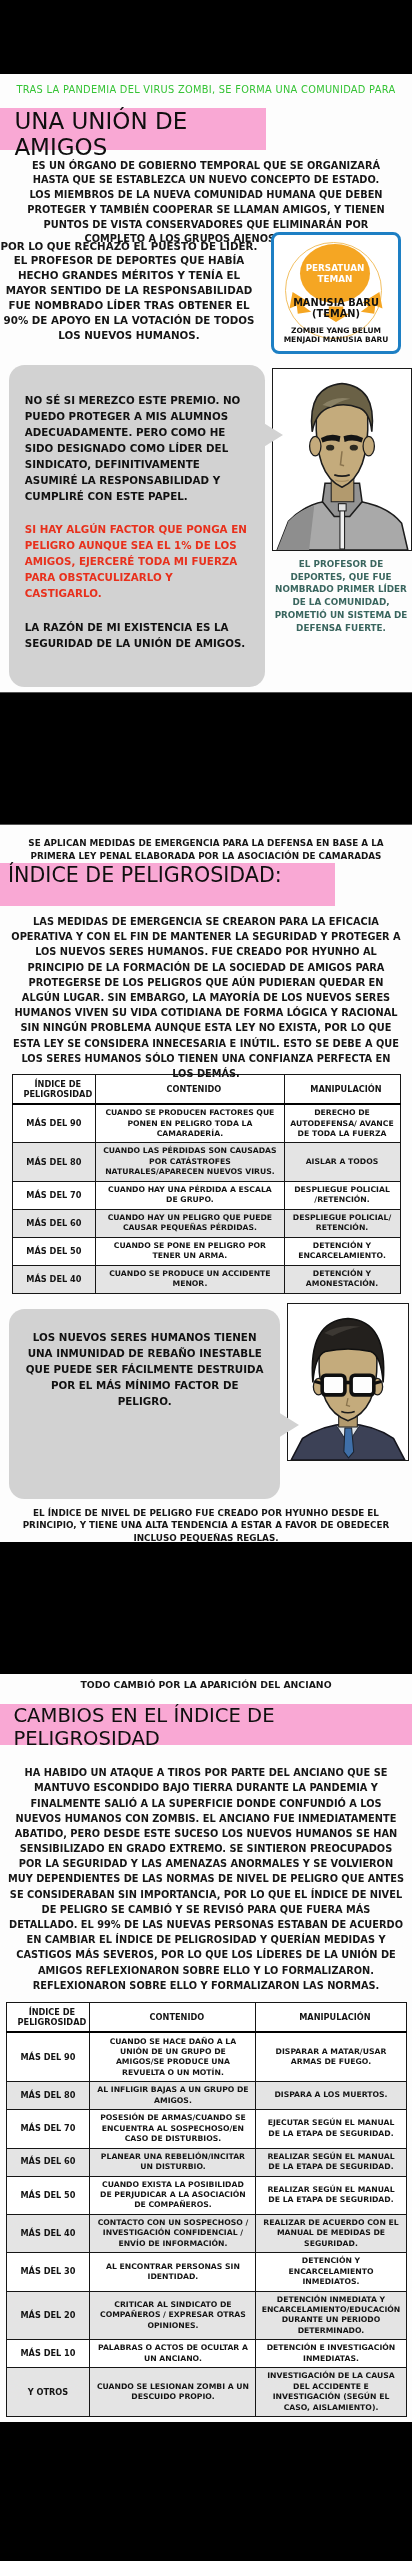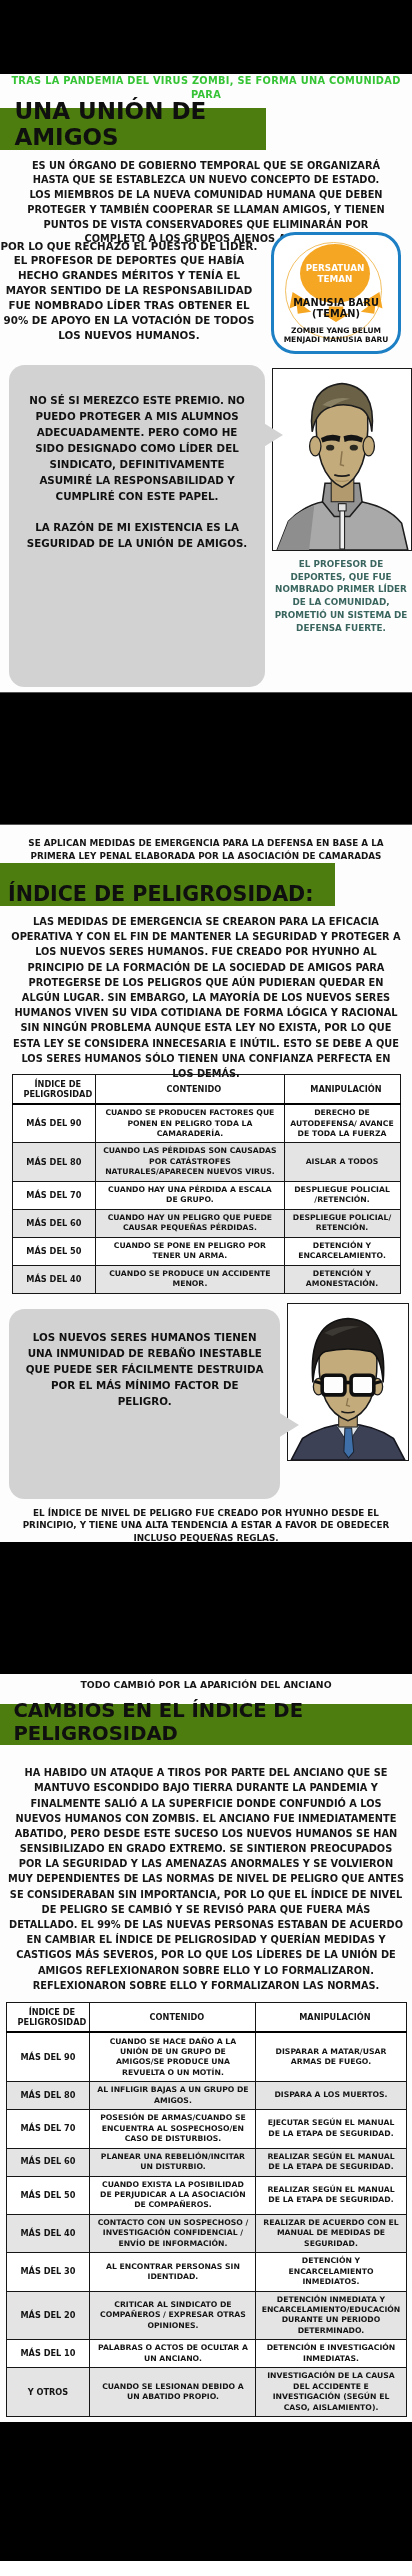--- a/index.html
+++ b/index.html
@@ -5,51 +5,51 @@
   html,body{margin:0;padding:0;background:#ffffff;}
   body{width:412px;font-family:"DejaVu Sans",sans-serif;color:#111;}
   .page{width:412px;position:relative;overflow:hidden;background:#fdfdfd;}
 
   .black-band{background:#000;width:412px;}
   .band-top{height:74px;}
   .band2{height:131px;margin-top:2.6px;border-top:1px solid #555;border-bottom:1px solid #555;}
   .band3{height:132px;margin-top:12px;}
   .band4{height:139px;margin-top:5.2px;}
 
-  .tagline{height:32px;display:flex;flex-direction:row;justify-content:center;text-align:center;
-           font-weight:700;font-size:9.8px;line-height:1.4;color:#35c335;letter-spacing:0.3px;}
-
-  .orange-box{background:#4d7c0f;color:#0f0f0f;font-weight:700;display:flex;align-items:flex-end;}
+  .tagline{height:32px;display:flex;flex-direction:column;justify-content:center;text-align:center;
+           font-weight:400;font-size:9.8px;line-height:1.4;color:#35c335;letter-spacing:0.3px;}
+
+  .orange-box{background:#f9a8d4;color:#0f0f0f;font-weight:400;display:flex;align-items:flex-start;}
   .orange1{width:252px;height:42px;margin:1.5px 0 9.3px 0;font-size:23px;padding-left:14.4px;}
   .orange2{width:327px;height:43px;margin:3.6px 0 7.7px 0;font-size:20.6px;padding-left:8px;}
   .orange3{width:408px;height:41px;margin:7.7px 0 20.6px 0;font-size:19.6px;padding-left:13.4px;}
 
   .para{font-weight:700;text-align:center;color:#161616;}
   .p1{width:371px;margin:0 auto;font-size:9.8px;line-height:1.5;height:73px;}
   .p2{width:381px;margin:2.6px auto 5.2px auto;font-size:9.8px;line-height:1.5;height:57px;}
   .p4{width:392px;margin:7.7px auto 7.7px auto;font-size:9.8px;line-height:1.55;height:152px;}
   .p5{width:397px;margin:0 auto 33px auto;font-size:9.8px;line-height:1.55;height:204px;}
 
   .row3{display:flex;height:118px;margin-bottom:7.7px;}
   .p3{width:258px;font-size:10.3px;line-height:1.45;display:flex;align-items:center;}
-  .badge{width:124px;height:116px;margin-left:13px;border:3.1px solid #1d7fc4;border-radius:24px;
+  .badge{width:124px;height:116px;margin-left:13px;border:3.1px solid #1d7fc4;border-radius:8px;
          background:#fff;position:relative;text-align:center;}
   .badge-ring{position:absolute;left:11.3px;top:7.2px;width:95px;height:95px;border:1.5px solid #f2c063;border-radius:50%;}
   .badge-circle{position:absolute;left:26px;top:9.3px;width:70px;height:59px;background:#f5a623;border-radius:50%;
                 display:flex;flex-direction:column;justify-content:center;color:#fff;font-weight:700;font-size:8.8px;line-height:1.2;}
   .badge-arrows{position:absolute;left:0;top:56px;width:100%;height:31px;}
   .badge-label{position:absolute;top:63px;width:100%;font-weight:700;font-size:9.8px;color:#111;line-height:1.1;z-index:2;}
   .badge-caption{position:absolute;top:91px;width:100%;font-weight:700;font-size:7.5px;color:#111;line-height:1.2;z-index:2;}
 
   .bubble-row{display:flex;align-items:flex-start;}
   .bubble{background:#d2d2d2;border-radius:15.5px;position:relative;font-weight:700;}
   .bubble::after{content:'';position:absolute;right:-18.5px;border-top:13.4px solid transparent;
                  border-bottom:13.4px solid transparent;border-left:21.6px solid #d2d2d2;}
   .bubble1{width:234px;min-height:278px;margin:7.7px 0 2.6px 9.3px;padding:28px 15.5px 15.5px 15.5px;
-           font-size:10.3px;line-height:1.55;text-align:center;}
+           font-size:10.3px;line-height:1.55;text-align:left;}
   .bubble1::after{top:57px;}
   .bubble .red{color:#e8301c;margin:17.5px 0;}
   .bubble .blk2{margin-top:15.5px;}
 
   .portrait-col{display:flex;flex-direction:column;margin-left:7.2px;}
   .frame{border:1.5px solid #1a1a1a;background:#fff;}
   .caption-teal{color:#3a665f;font-weight:700;text-align:center;font-size:8.8px;line-height:1.45;margin-top:7.2px;}
 
   .caption-center{font-weight:700;text-align:center;color:#161616;}
   .cap-law{font-size:8.8px;line-height:1.45;width:392px;margin:12px auto 0 auto;height:23px;text-align:center;}
@@ -112,20 +112,21 @@
       <div class="badge-caption">
         <div>ZOMBIE YANG BELUM</div>
         <div>MENJADI MANUSIA BARU</div>
       </div>
     </div>
   </div>
 
   <div class="bubble-row">
     <div class="bubble bubble1">
       <div>NO SÉ SI MEREZCO ESTE PREMIO. NO PUEDO PROTEGER A MIS ALUMNOS ADECUADAMENTE. PERO COMO HE SIDO DESIGNADO COMO LÍDER DEL SINDICATO, DEFINITIVAMENTE ASUMIRÉ LA RESPONSABILIDAD Y CUMPLIRÉ CON ESTE PAPEL.</div>
+      <div class="red">SI HAY ALGÚN FACTOR QUE PONGA EN PELIGRO AUNQUE SEA EL 1% DE LOS AMIGOS, EJERCERÉ TODA MI FUERZA PARA OBSTACULIZARLO Y CASTIGARLO.</div>
       <div class="blk2">LA RAZÓN DE MI EXISTENCIA ES LA SEGURIDAD DE LA UNIÓN DE AMIGOS.</div>
     </div>
     <div class="portrait-col">
       <svg class="frame" width="138" height="181" viewBox="0 0 268 352" style="margin-top:10.3px">
         <rect width="268" height="352" fill="#ffffff"></rect>
         <path d="M8 352 L30 296 Q62 264 98 258 L172 258 Q224 268 250 300 L262 352 Z" fill="#a9a9a9" stroke="#1c1c1c" stroke-width="3"></path>
         <path d="M8 352 L30 296 Q50 275 80 266 L70 352 Z" fill="#8e8e8e"></path>
         <path d="M96 258 L101 222 L168 222 L173 258 L149 287 L119 287 Z" fill="#939393" stroke="#1c1c1c" stroke-width="3"></path>
         <rect x="130" y="262" width="9" height="88" fill="#efefef" stroke="#1c1c1c" stroke-width="2"></rect>
         <rect x="127" y="262" width="15" height="14" fill="#e2e2e2" stroke="#1c1c1c" stroke-width="2"></rect>
@@ -284,21 +285,21 @@
           <td>CRITICAR AL SINDICATO DE COMPAÑEROS / EXPRESAR OTRAS OPINIONES.</td>
           <td>DETENCIÓN INMEDIATA Y ENCARCELAMIENTO/EDUCACIÓN DURANTE UN PERIODO DETERMINADO.</td>
         </tr>
         <tr>
           <td>MÁS DEL 10</td>
           <td>PALABRAS O ACTOS DE OCULTAR A UN ANCIANO.</td>
           <td>DETENCIÓN E INVESTIGACIÓN INMEDIATAS.</td>
         </tr>
         <tr>
           <td>Y OTROS</td>
-          <td>CUANDO SE LESIONAN DEBIDO A UN ABATIDO PROPIO.</td>
+          <td>CUANDO SE LESIONAN ZOMBI A UN DESCUIDO PROPIO.</td>
           <td>INVESTIGACIÓN DE LA CAUSA DEL ACCIDENTE E INVESTIGACIÓN (SEGÚN EL CASO, AISLAMIENTO).</td>
         </tr>
       </tbody>
   </table>
 
   <div class="black-band band4"></div>
 
 </div>
 
 

